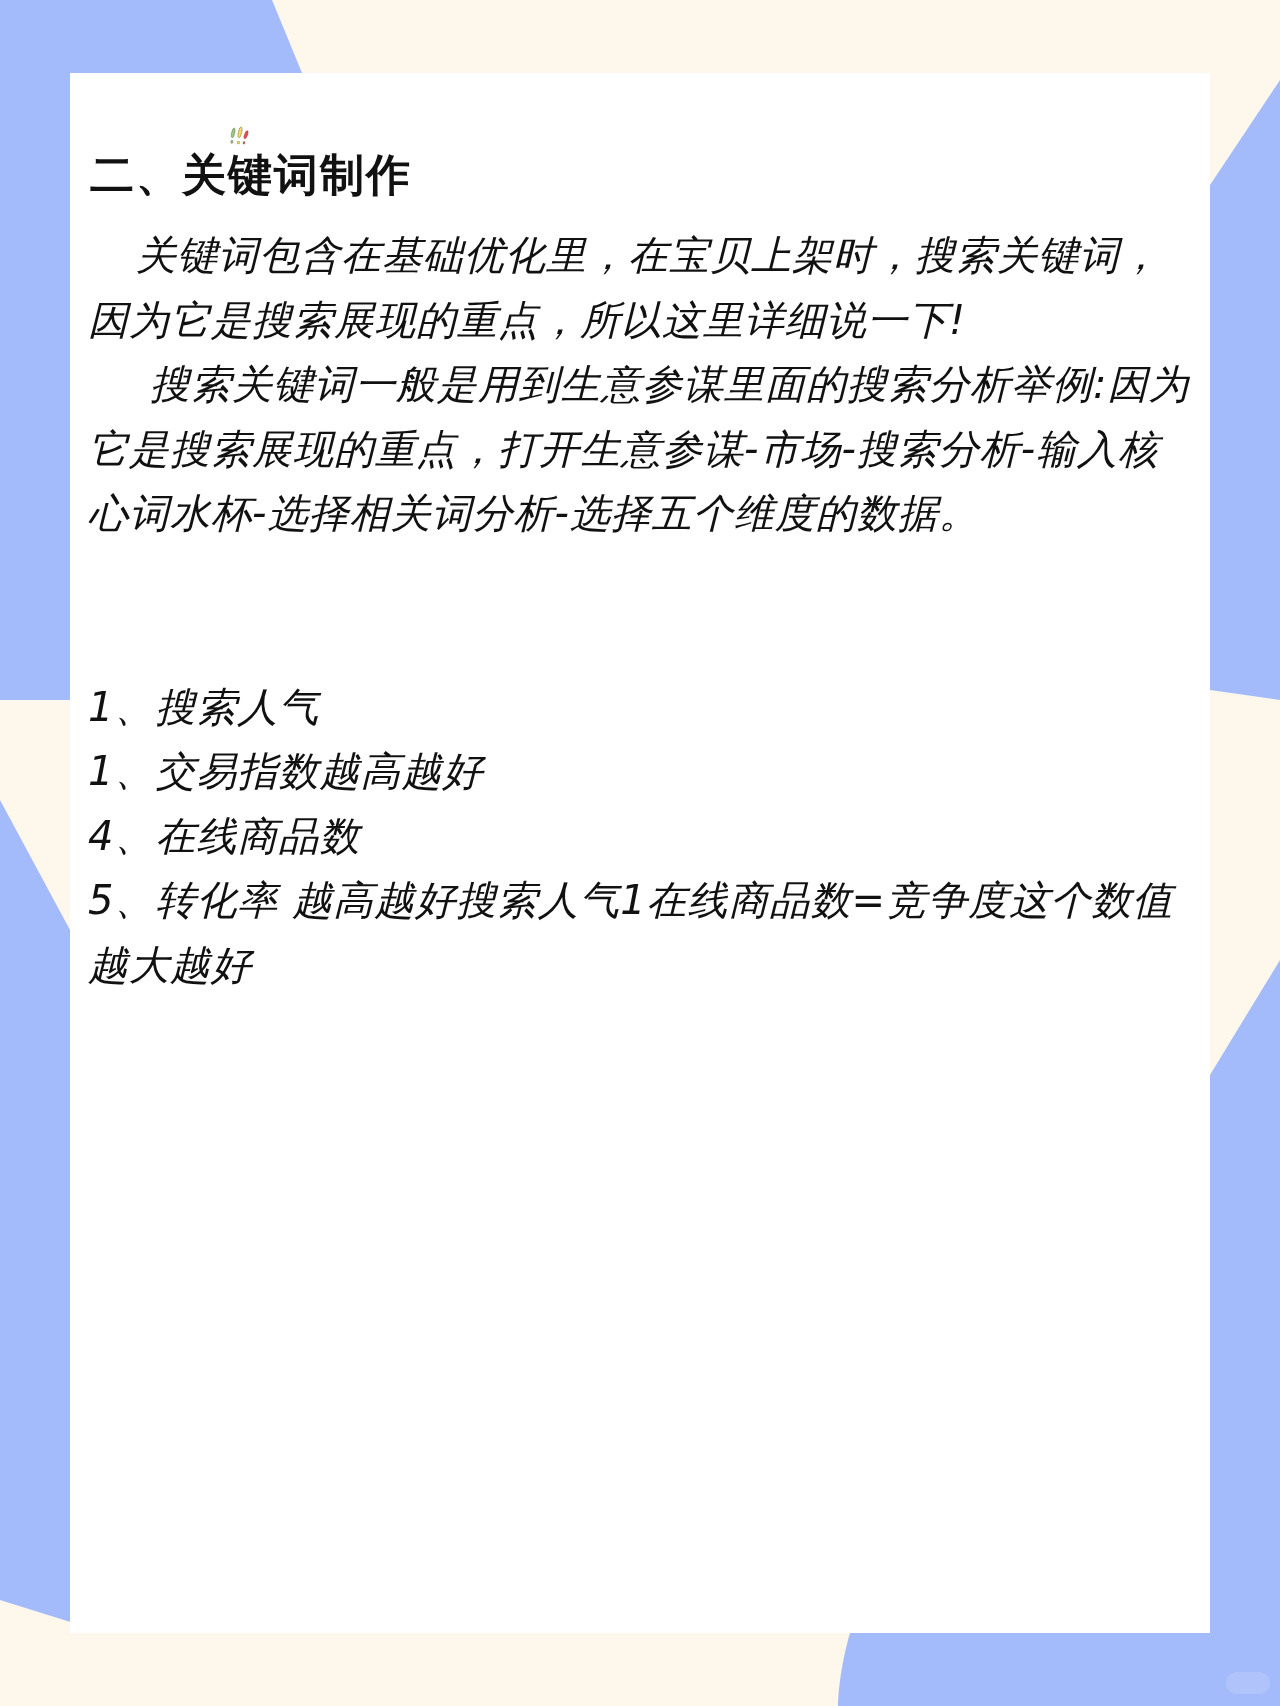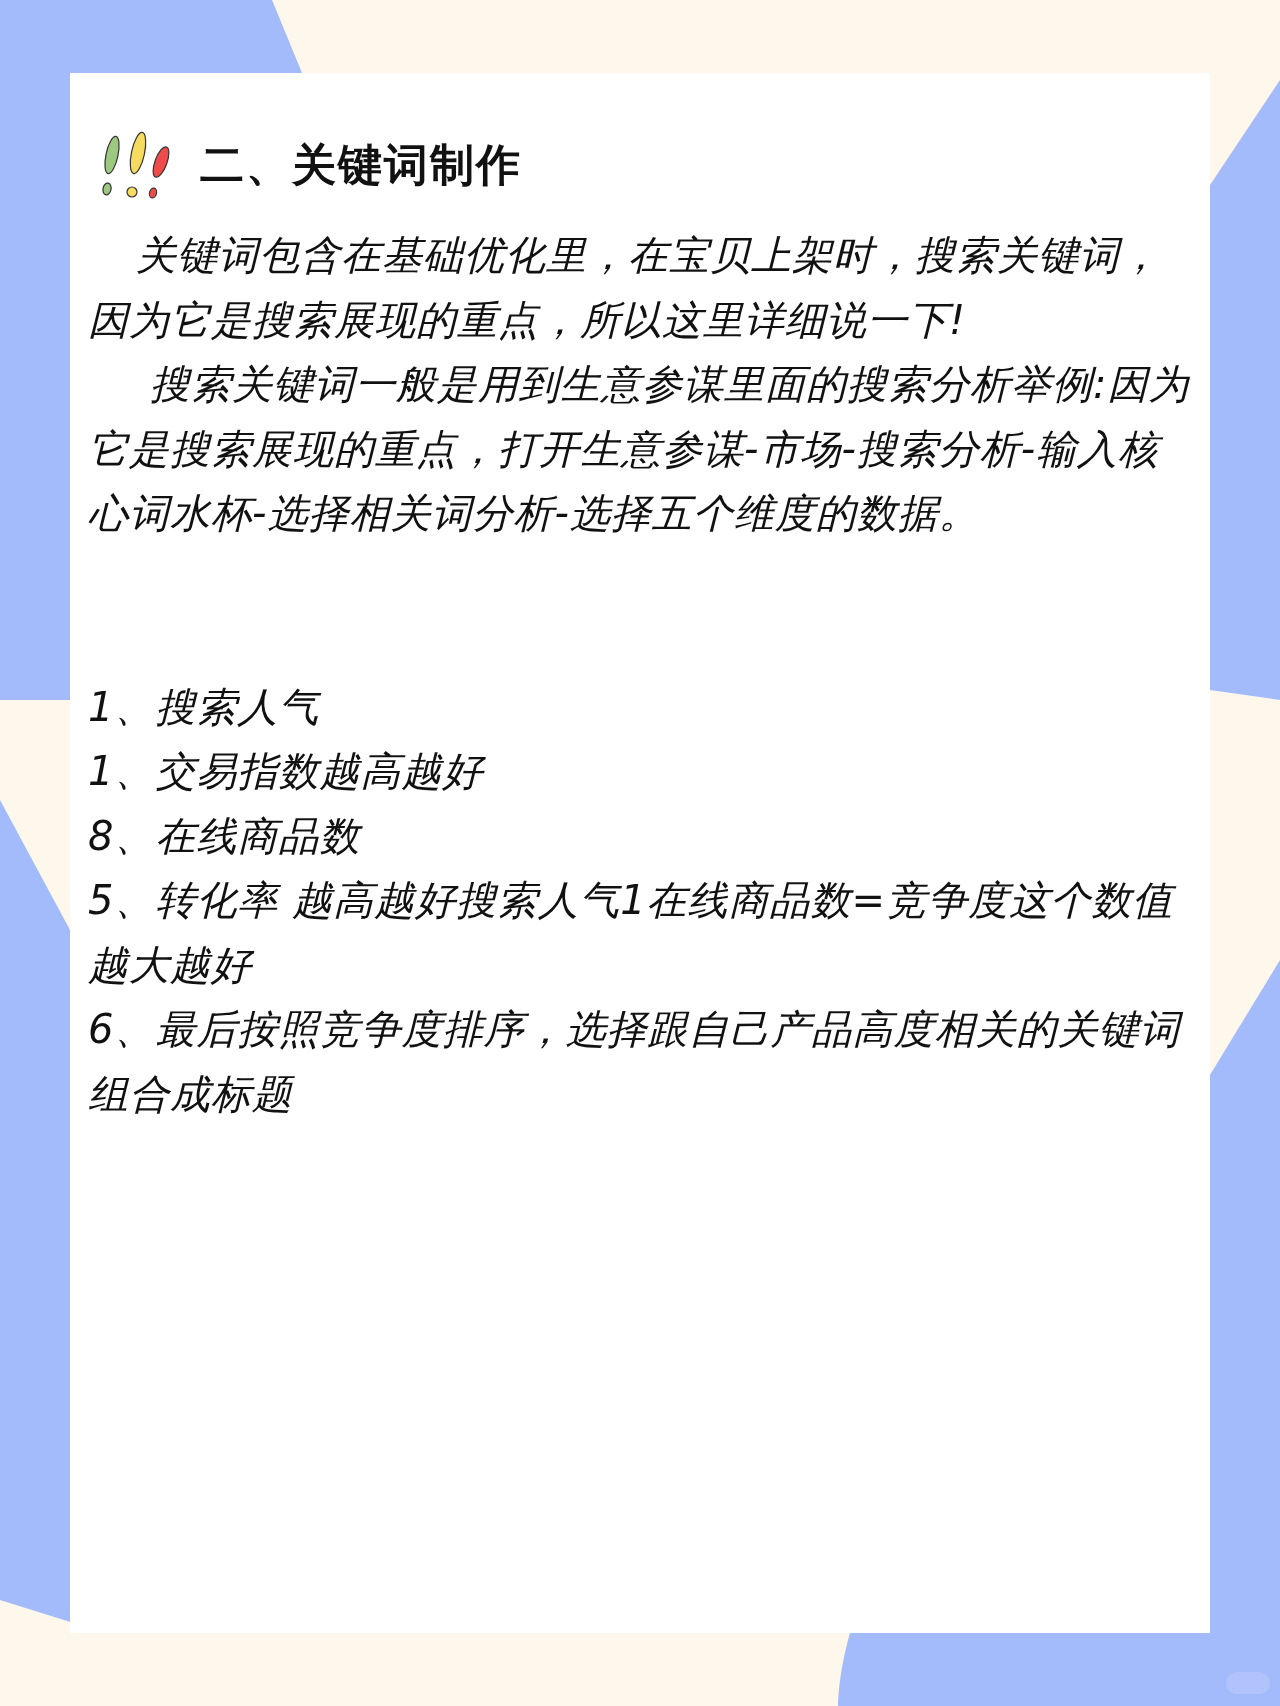--- a/index.html
+++ b/index.html
@@ -7,22 +7,22 @@
     width: 1280px; height: 1706px; position: relative; overflow: hidden;
     background: #FDF7EC;
     font-family: "DejaVu Sans", "Liberation Sans", sans-serif;
   }
   .bg { position: absolute; inset: 0; }
   .card {
     position: absolute; left: 70px; top: 73px; width: 1140px; height: 1560px;
     background: #ffffff;
   }
   .title-row {
-    position: absolute; left: 28px; top: 52px; height: 80px;
-    display: flex; align-items: center;
+    position: absolute; left: 20px; top: 52px; height: 80px;
+    display: flex; align-items: center; flex-direction: column;
   }
   .exclaim-icon { width: 80px; height: 80px; margin-right: 22px; }
   .title {
     font-size: 44px; font-weight: bold; color: #111; letter-spacing: 2px;
   }
   .body-text {
     position: absolute; left: 18px; top: 150px; width: 1110px;
     font-size: 40px; line-height: 64.5px; color: #111; letter-spacing: 1px; font-style: italic;
   }
   .para { margin: 0; }
@@ -66,19 +66,18 @@
     </svg>
     <span class="title">二、关键词制作</span>
   </div>
 
   <div class="body-text">
     <p class="para indent1">关键词包含在基础优化里，在宝贝上架时，搜索关键词，因为它是搜索展现的重点，所以这里详细说一下!</p>
     <p class="para indent2">搜索关键词一般是用到生意参谋里面的搜索分析举例:因为它是搜索展现的重点，打开生意参谋-市场-搜索分析-输入核心词水杯-选择相关词分析-选择五个维度的数据。</p>
     <div class="spacer"></div>
     <p class="list-item">1、搜索人气</p>
     <p class="list-item">1、交易指数越高越好</p>
-    <p class="list-item">8、在线商品数</p>
+    <p class="list-item">4、在线商品数</p>
     <p class="list-item">5、转化率 越高越好搜索人气1在线商品数=竞争度这个数值越大越好</p>
-    <p class="list-item">6、最后按照竞争度排序，选择跟自己产品高度相关的关键词组合成标题</p>
   </div>
 </div>
 
 <div class="watermark"></div>
 
 </body></html>

